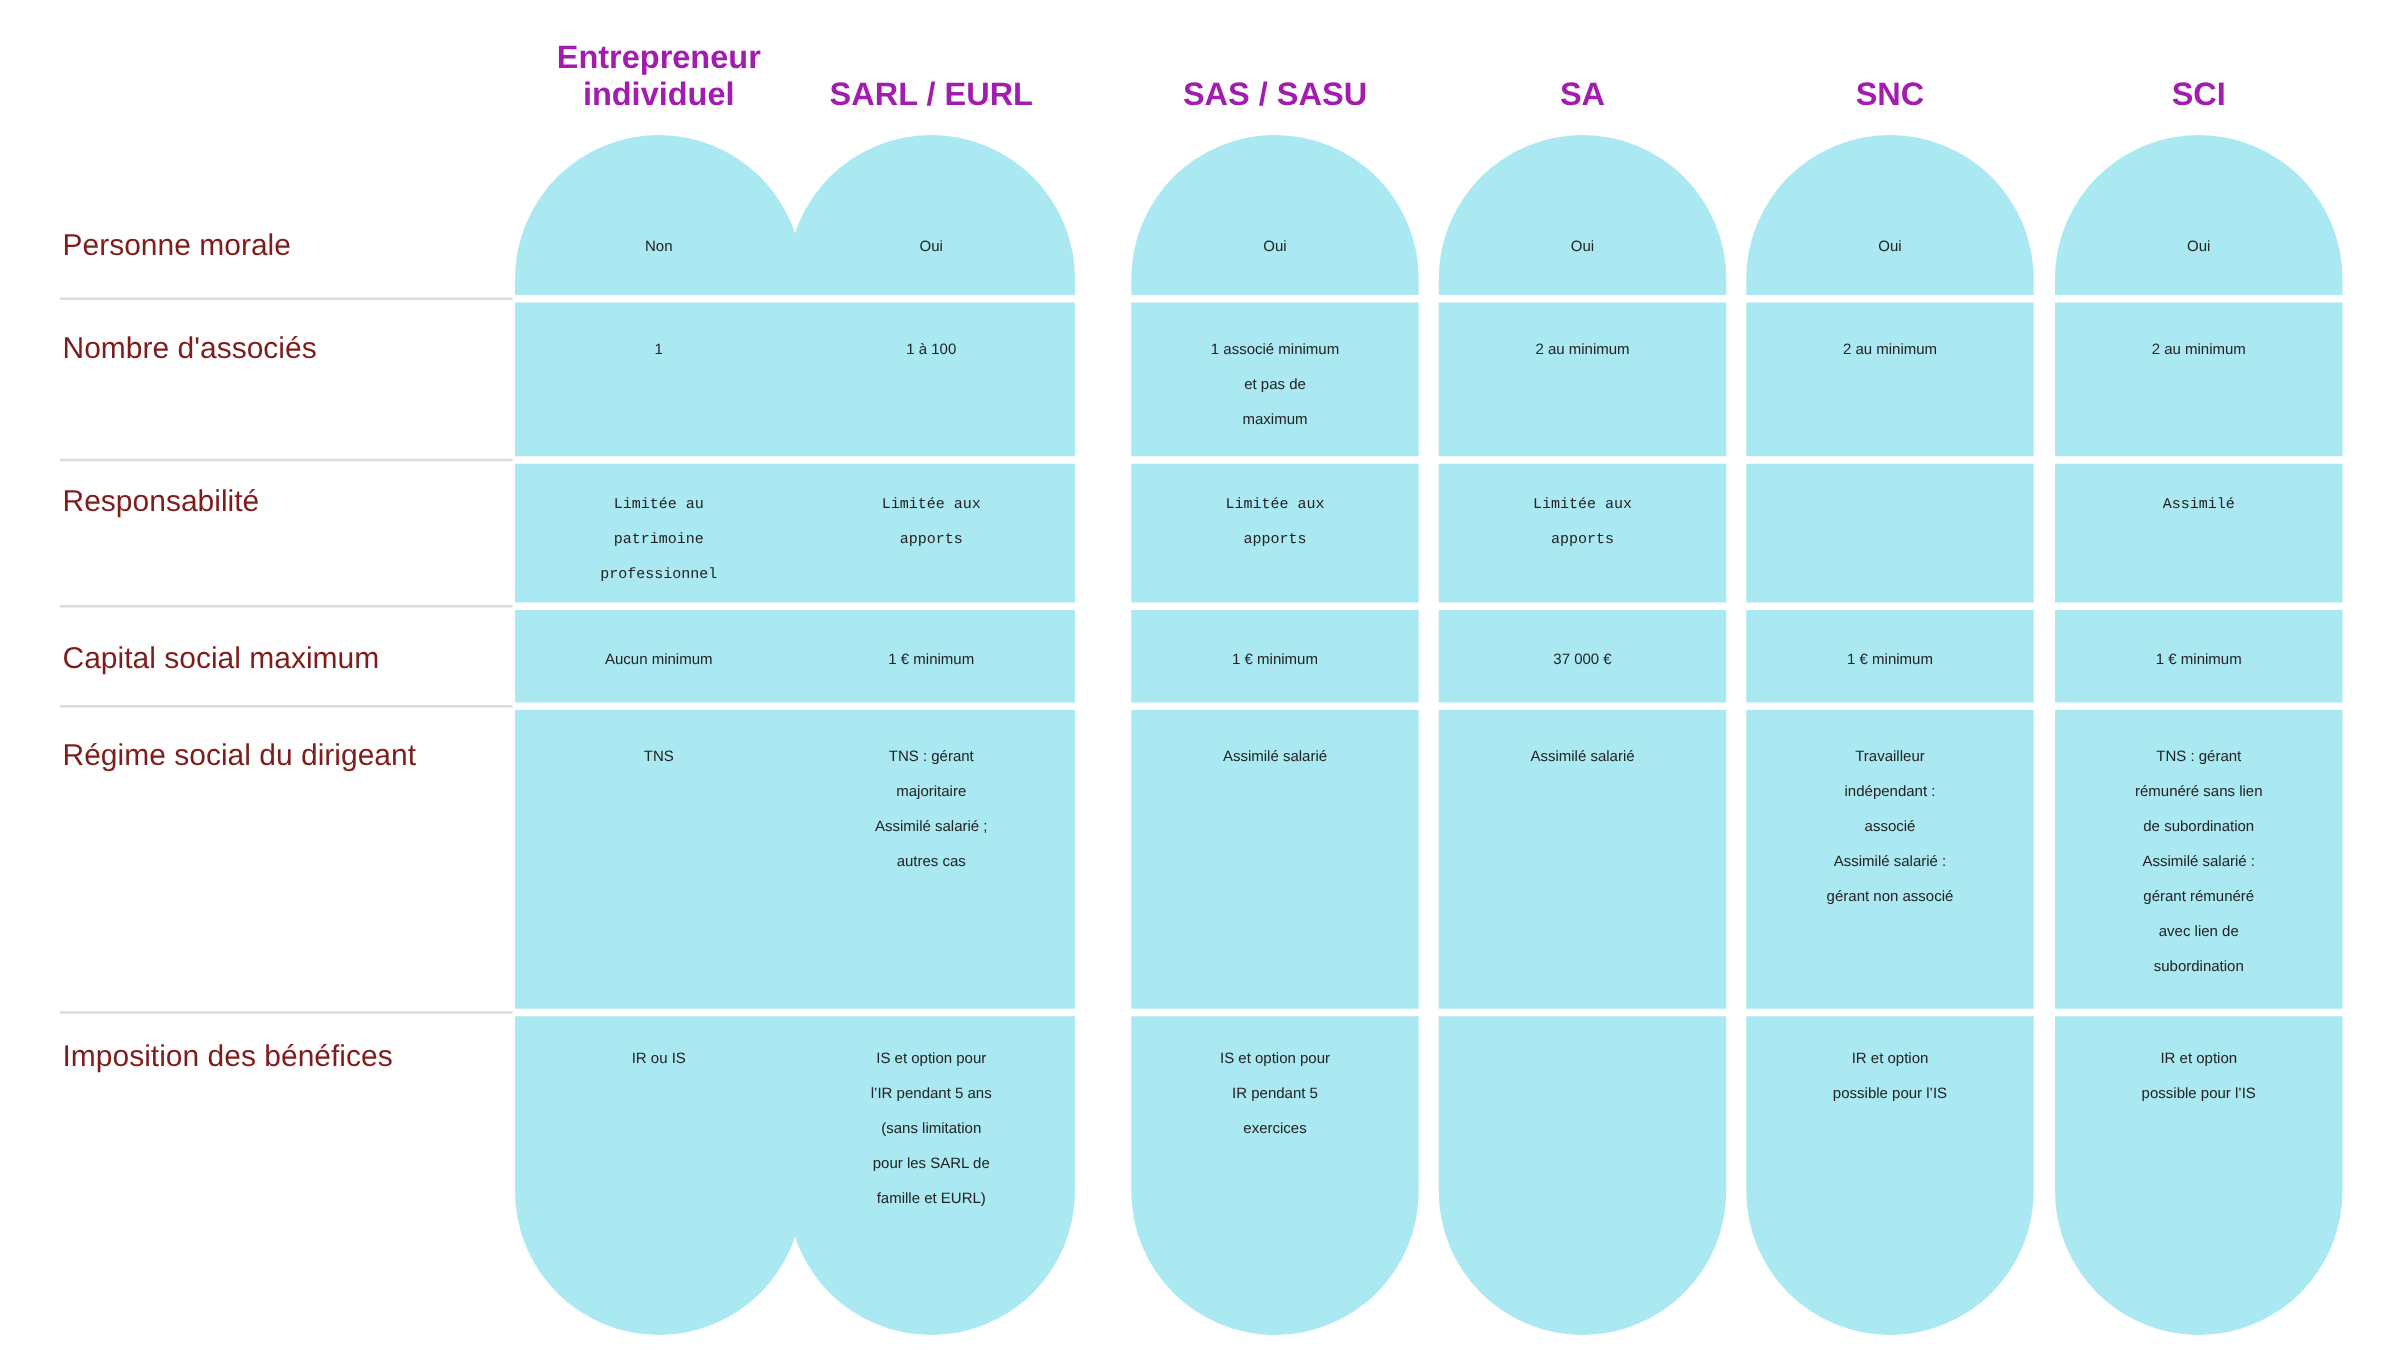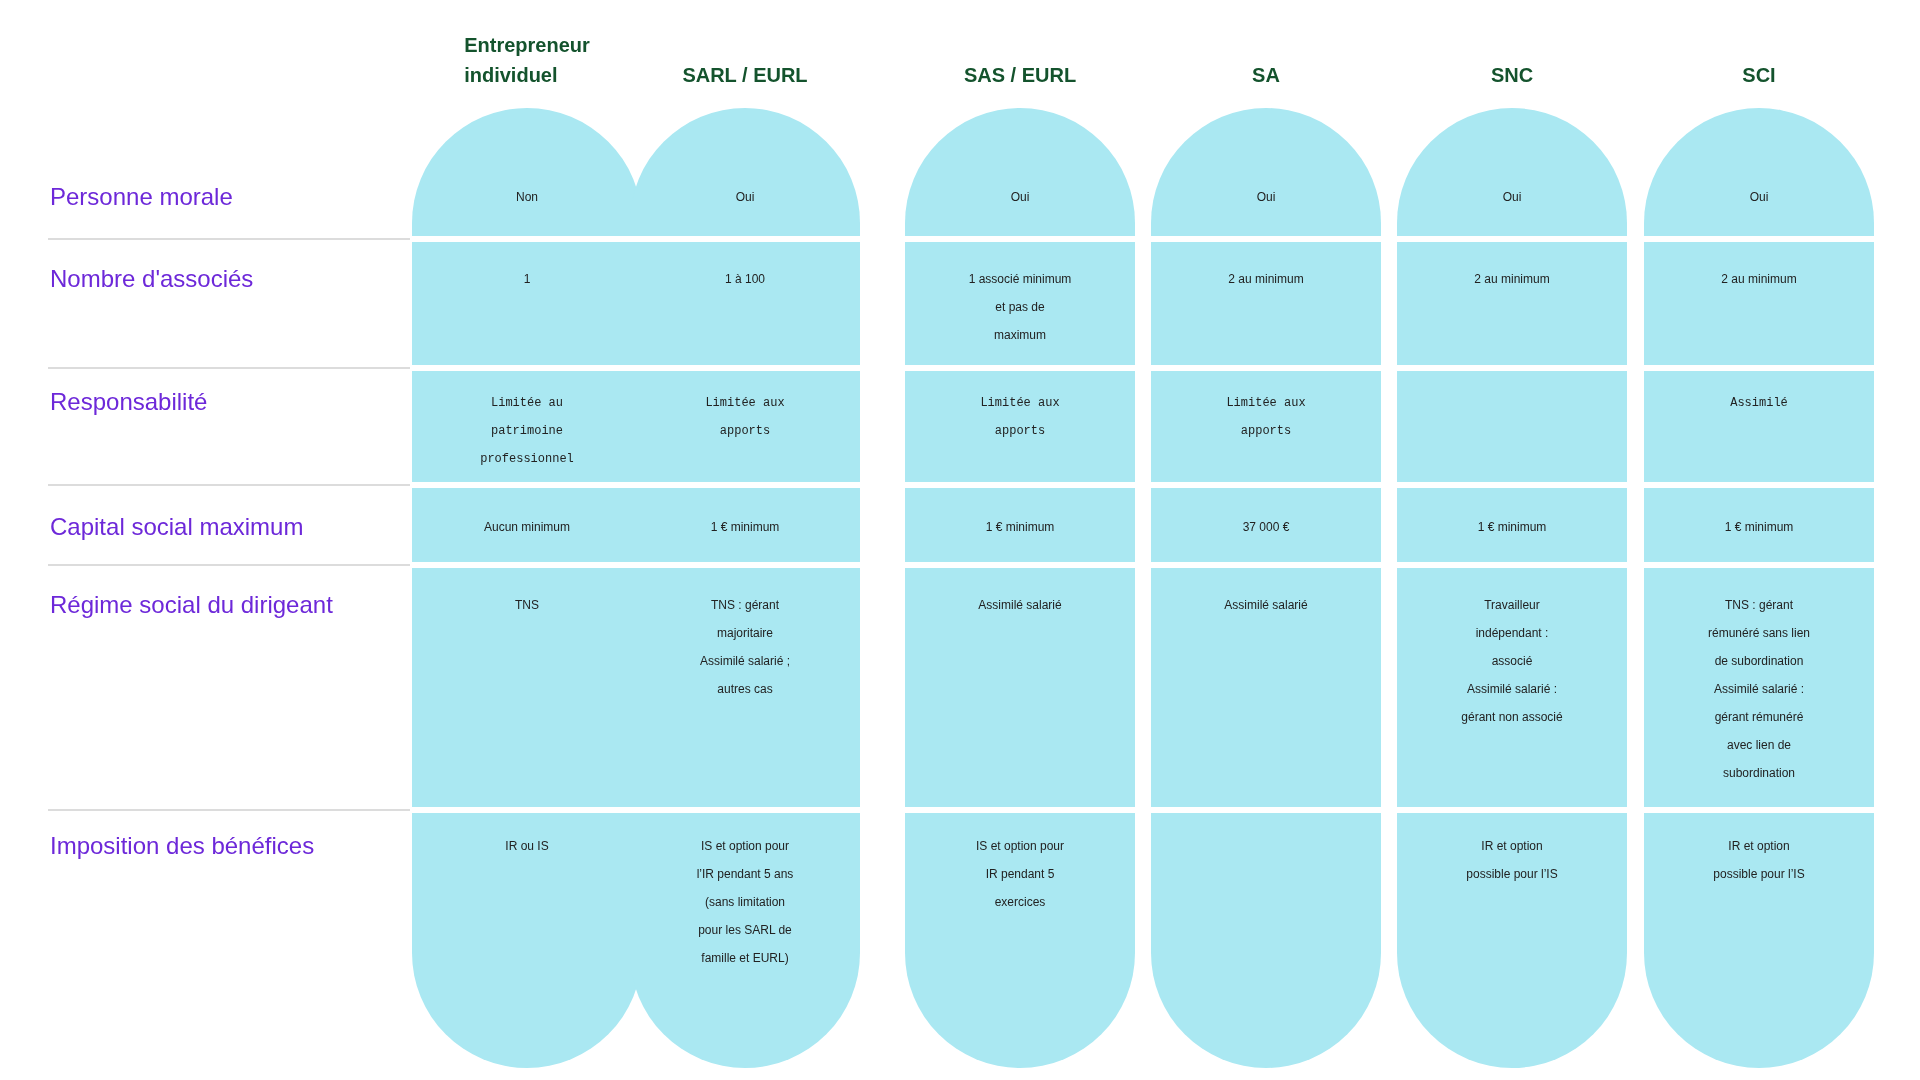--- a/index.html
+++ b/index.html
@@ -16,24 +16,24 @@
   
   .sep{position:absolute;left:48px;width:362px;height:2px;background:#dcdcdc;}
   .sep.s0{top:238px}.sep.s1{top:367px}.sep.s2{top:484px}.sep.s3{top:564px}.sep.s4{top:809px}
 
   
   .col0{left:412px}.col1{left:630px}.col2{left:905px}.col3{left:1151px}.col4{left:1397px}.col5{left:1644px}
 
   
   .hdr{position:absolute;top:30px;height:60px;width:246px;margin-left:-8px;
        display:flex;flex-direction:column;justify-content:flex-end;align-items:center;
-       font-size:20px;font-weight:bold;line-height:30px;color:#14532d;white-space:pre-line;}
+       font-size:26px;font-weight:bold;line-height:30px;color:#a21caf;text-align:center;white-space:pre-line;}
 
   
-  .rowlabel{position:absolute;left:50px;font-size:24px;line-height:30px;color:#6d28d9;}
+  .rowlabel{position:absolute;left:50px;font-size:24px;line-height:30px;color:#7f1d1d;}
   .rowlabel.l0{top:182px}.rowlabel.l1{top:264px}.rowlabel.l2{top:387px}
   .rowlabel.l3{top:512px}.rowlabel.l4{top:590px}.rowlabel.l5{top:831px}
 
   
   .cell{position:absolute;width:230px;text-align:center;white-space:pre-line;
         font-size:12px;line-height:28px;color:#222222;box-sizing:border-box;}
   .r0{top:108px;padding-top:75px;}
   .r1{top:239px;padding-top:26px;}
   .r2{top:368px;padding-top:21px;font-family:Liberation Mono, monospace;}
   .r3{top:485px;padding-top:28px;}
@@ -60,21 +60,21 @@
 
   <div class="sep s0"></div>
   <div class="sep s1"></div>
   <div class="sep s2"></div>
   <div class="sep s3"></div>
   <div class="sep s4"></div>
 
   <div class="hdr col0">Entrepreneur
 individuel</div>
   <div class="hdr col1">SARL / EURL</div>
-  <div class="hdr col2">SAS / EURL</div>
+  <div class="hdr col2">SAS / SASU</div>
   <div class="hdr col4">SNC</div>
   <div class="hdr col3">SA</div>
   <div class="hdr col5">SCI</div>
 
   <div class="rowlabel l0">Personne morale</div>
   <div class="rowlabel l1">Nombre d'associés</div>
   <div class="rowlabel l2">Responsabilité</div>
   <div class="rowlabel l3">Capital social maximum</div>
   <div class="rowlabel l4">Régime social du dirigeant</div>
   <div class="rowlabel l5">Imposition des bénéfices</div>

